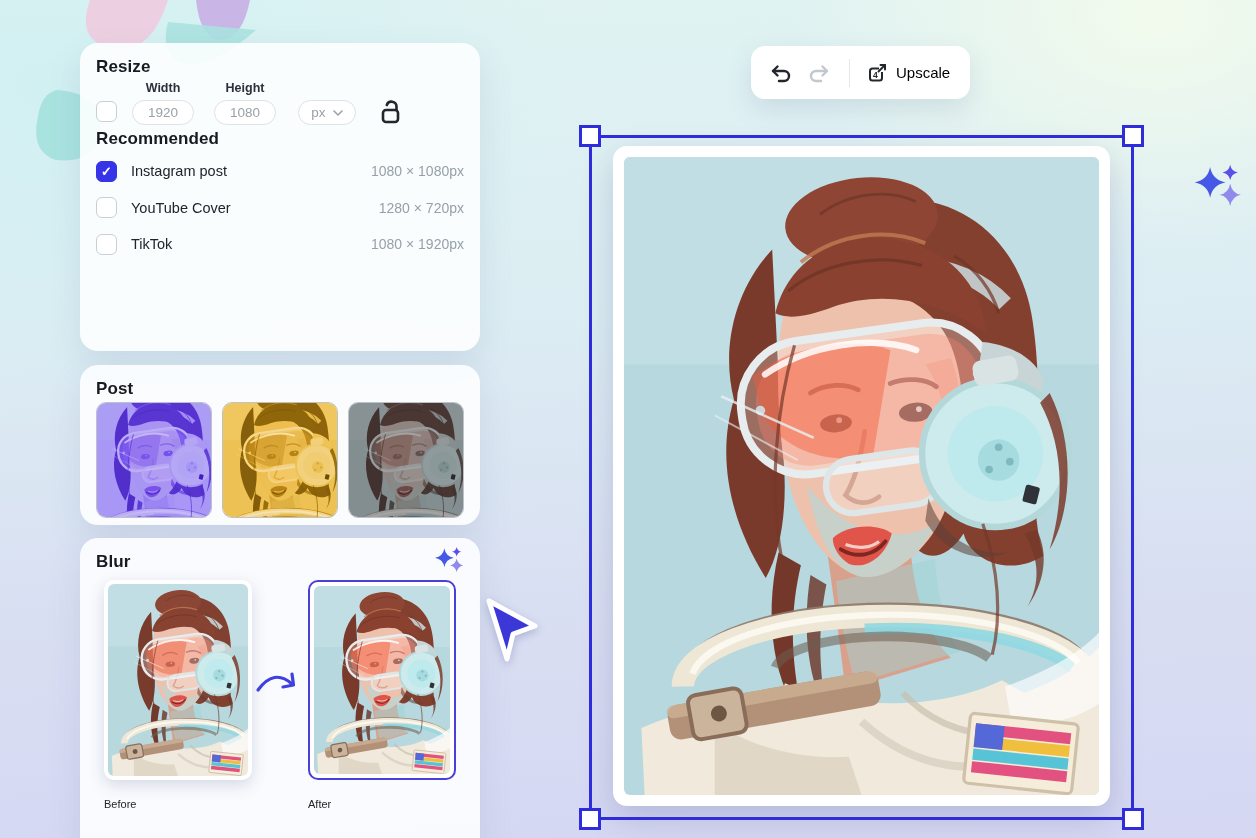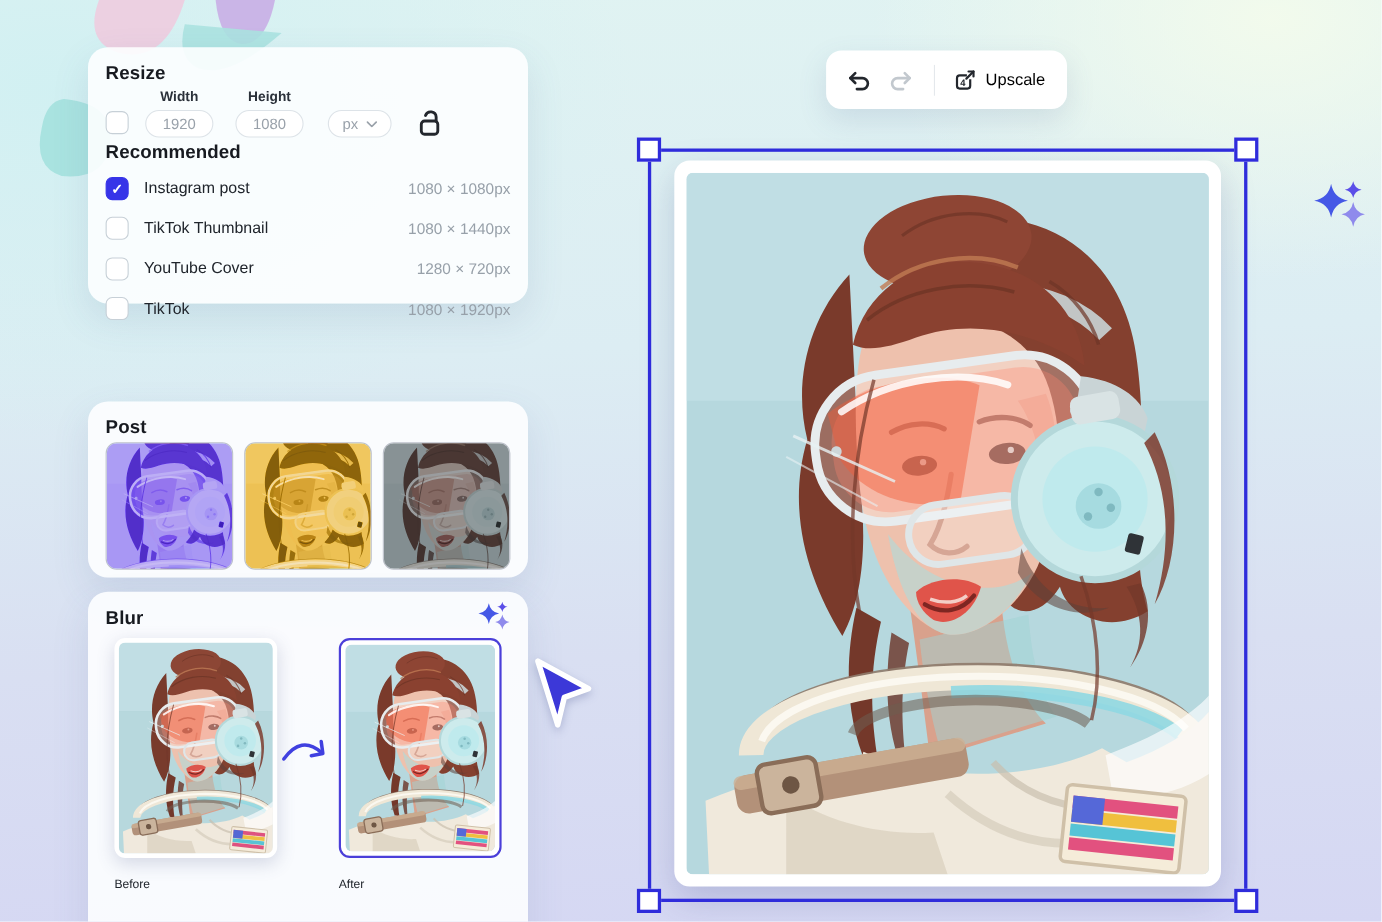--- a/index.html
+++ b/index.html
@@ -16,21 +16,21 @@
       linear-gradient(178deg,#e0f3f2 0%, #dcedf3 38%, #d9dff2 70%, #d5d7f3 100%);
   }
   svg{display:block}
   .panel{
     position:absolute; background:rgba(253,254,255,.9); border-radius:18px;
     box-shadow:0 14px 34px rgba(80,100,150,.13);
   }
   .ptitle{ position:absolute; font-size:17px; font-weight:700; color:#171a20; letter-spacing:.1px;}
 
   
-  .resize{ left:80px; top:43px; width:400px; height:233px; }
+  .resize{ left:80px; top:43px; width:400px; height:308px; }
   .flabel{ position:absolute; width:62px; text-align:center; font-size:12.5px; font-weight:700; color:#2b313a; }
   .pill{
     position:absolute; height:25px; border:1px solid #dde3e8; border-radius:999px;
     background:#fff; text-align:center; font-size:13.5px; color:#99a1aa;
     font-family:"Liberation Sans",sans-serif;
   }
   input.pill{ width:62px; outline:none; }
   .unit{ width:58px; display:flex; align-items:center; justify-content:center; gap:7px; }
   .cbox{
     width:21px; height:21px; border-radius:6px; border:1.5px solid #c7d0d7; background:#fff;
@@ -245,25 +245,20 @@
 
     <h2 class="ptitle" style="left:16px; top:86px;">Recommended</h2>
 
     <div class="presets">
       <div class="preset">
         <span class="cbox on">
             <span class="tick">✓</span>
           </span>
         <span class="plabel">Instagram post</span>
         <span class="pdim">1080 × 1080px</span>
-      </div>
-      <div class="preset">
-        <span class="cbox"></span>
-        <span class="plabel">TikTok Thumbnail</span>
-        <span class="pdim">1080 × 1440px</span>
       </div>
       <div class="preset">
         <span class="cbox"></span>
         <span class="plabel">YouTube Cover</span>
         <span class="pdim">1280 × 720px</span>
       </div>
       <div class="preset">
         <span class="cbox"></span>
         <span class="plabel">TikTok</span>
         <span class="pdim">1080 × 1920px</span>

